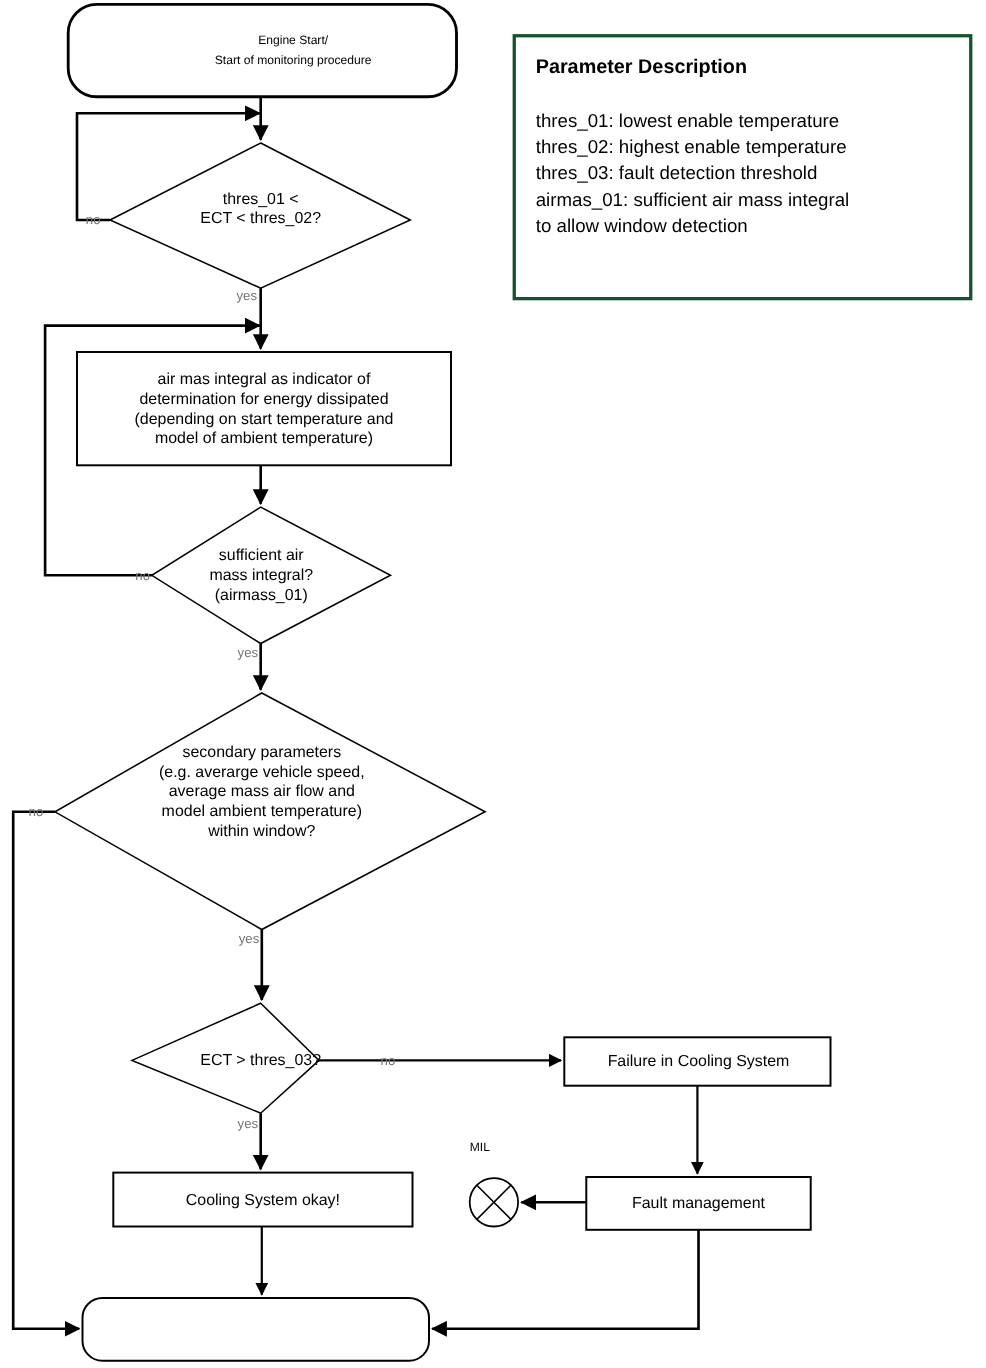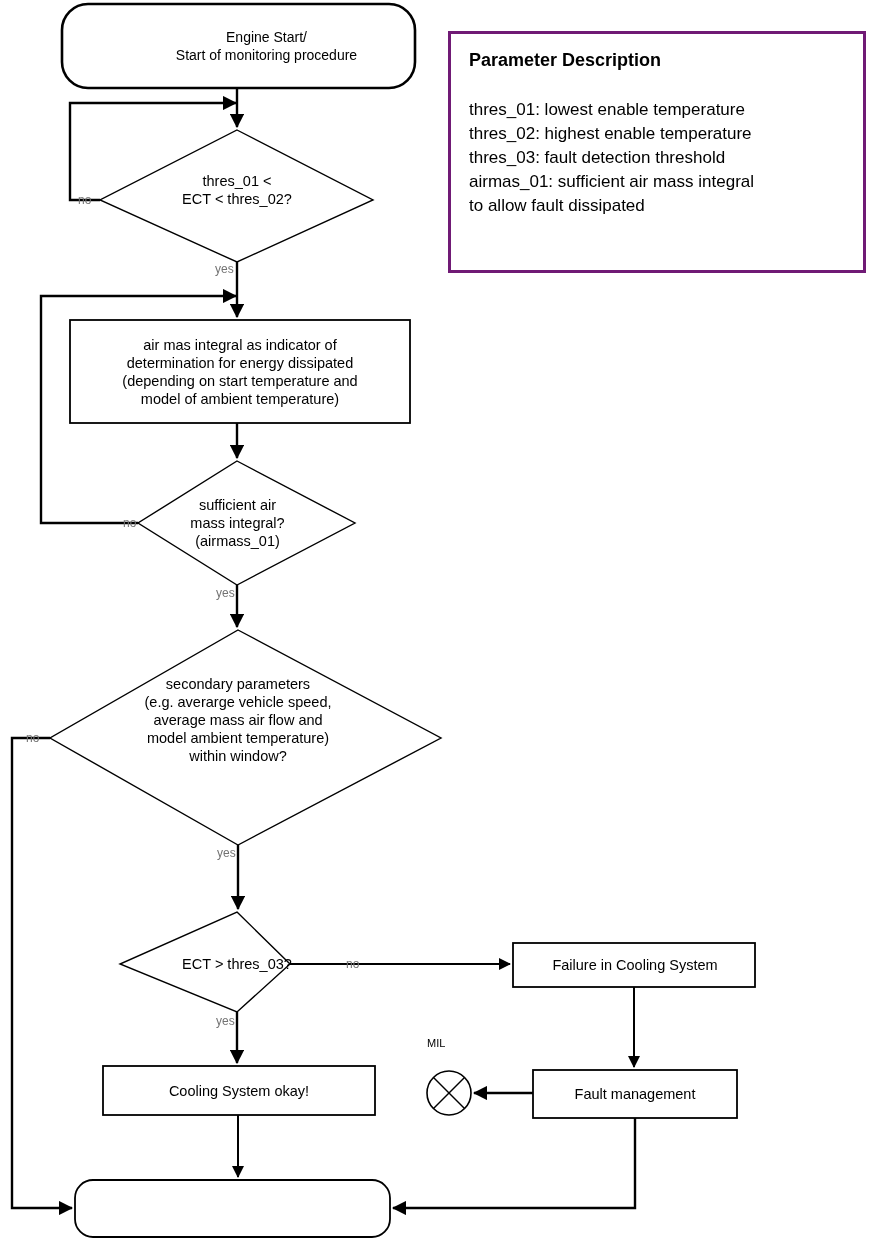--- a/index.html
+++ b/index.html
@@ -45,25 +45,25 @@
   }
   .small-label {
     position: absolute;
     color: #000000;
     font-size: 11px;
     line-height: 15px;
     white-space: nowrap;
   }
   #param-box {
     position: absolute;
-    left: 448px;
+    left: 466px;
     top: 31px;
     width: 418px;
     height: 242px;
-    border: 3px solid #701a75;
+    border: 3px solid #14532d;
     box-sizing: border-box;
     background: #ffffff;
   }
   #param-title {
     position: absolute;
     left: 18px;
     top: 16px;
     font-size: 18px;
     font-weight: bold;
     color: #000000;
@@ -141,21 +141,21 @@
 
     <path d="M 533 1093 L 474 1093" stroke="#000000" stroke-width="2.4" fill="none" marker-end="url(#arrow)"></path>
 
     <path d="M 635 1118 L 635 1208 L 393 1208" stroke="#000000" stroke-width="2.4" fill="none" marker-end="url(#arrow)"></path>
 
     <path d="M 237 1012 L 237 1063" stroke="#000000" stroke-width="2.4" fill="none" marker-end="url(#arrow)"></path>
 
     <path d="M 238 1115 L 238 1177" stroke="#000000" stroke-width="2.0" fill="none" marker-end="url(#arrow)"></path>
   </svg>
 
-  <div class="node-text" style="left:62px; top:4px; width:409px; height:84px; font-size:14px;text-align:center;">Engine Start/
+  <div class="node-text" style="left:62px; top:4px; width:409px; height:84px; font-size:11px;text-align:center;">Engine Start/
 Start of monitoring procedure</div>
 
   <div class="node-text" style="left:137px; top:170px; width:200px; height:40px;">thres_01 &lt;
 ECT &lt; thres_02?</div>
 
   <div class="node-text" style="left:70px; top:320px; width:340px; height:103px;">air mas integral as indicator of
 determination for energy dissipated
 (depending on start temperature and
 model of ambient temperature)</div>
 
@@ -196,17 +196,17 @@
 
   <div class="edge-label" style="left:216px; top:1014px;">yes</div>
 
   <div id="param-box">
     <div id="param-title">Parameter Description</div>
     <div id="param-lines">
       <div>thres_01: lowest enable temperature</div>
       <div>thres_02: highest enable temperature</div>
       <div>thres_03: fault detection threshold</div>
       <div>airmas_01: sufficient air mass integral</div>
-      <div>to allow fault dissipated</div>
+      <div>to allow window detection</div>
     </div>
   </div>
 
 </div>
 
 </body></html>

